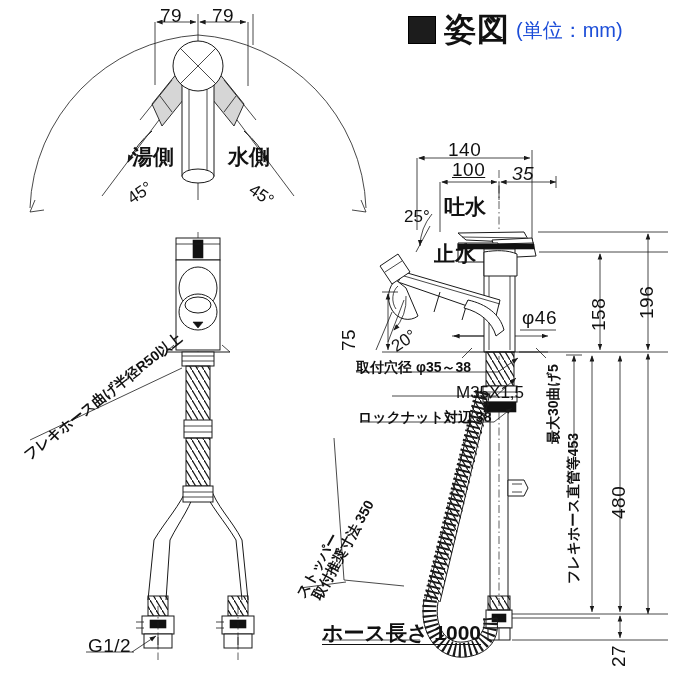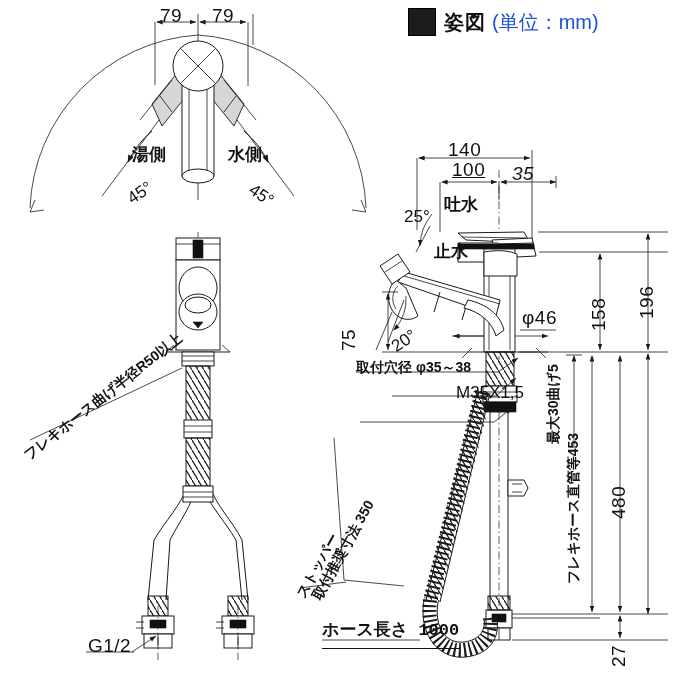--- a/index.html
+++ b/index.html
@@ -34,55 +34,55 @@
 
   .txt {
     position: absolute;
     white-space: nowrap;
     font-family: "Liberation Sans", "DejaVu Sans", sans-serif;
     color: #111111;
     line-height: 1;
   }
   .dim { font-size: 19px; letter-spacing: 0.5px; }
   .dim-sm { font-size: 17px; }
-  .jp { font-size: 17px; font-weight: 700; }
+  .jp { font-size: 21px; font-weight: 700; }
   .jp-sm { font-size: 14px; font-weight: 700; }
 
   #title-bar {
     position: absolute;
     left: 408px;
     top: 8px;
     display: flex;
     align-items: center;
     gap: 8px;
   }
   #title-square {
     width: 26px;
     height: 26px;
     background: #1c1c1c;
     border: 1px solid #000;
   }
   #title-main {
-    font-size: 20px;
+    font-size: 32px;
     font-weight: 700;
     color: #111;
     letter-spacing: 1px;
   }
   #title-unit {
     font-size: 20px;
     font-weight: 400;
     color: #1d4ed8;
     margin-left: -2px;
   }
   .rot-61 { transform: rotate(-61deg); transform-origin: left bottom; }
   .rot-90 { transform: rotate(-90deg); transform-origin: left bottom; }
   .rot-38 { transform: rotate(-38deg); transform-origin: left bottom; }
   .rot-45a { transform: rotate(34deg); transform-origin: left bottom; }
   .rot-45b { transform: rotate(-34deg); transform-origin: left bottom; }
-  .underline-txt { border-bottom: 1.5px solid #111; padding-bottom: 9px; font-family: Liberation Mono, monospace; }
+  .underline-txt { border-bottom: 1.5px solid #111; padding-bottom: 1px; }
 </style>
 </head>
 <body>
 
 <div id="page">
 
   <svg id="drawing" viewBox="0 0 680 680">
     <defs>
       <marker id="ah" markerWidth="9" markerHeight="9" refX="8" refY="3" orient="auto">
         <path d="M0,0 L8,3 L0,6 z" fill="#1a1a1a"></path>
@@ -349,20 +349,21 @@
   <div class="txt dim-sm" style="left:404px; top:208px;">25°</div>
   <div class="txt jp" style="left:434px; top:243px;">止水</div>
   <div class="txt dim-sm rot-45b" style="left:398px; top:338px;">20°</div>
   <div class="txt dim rot-90" style="left:358px; top:332px;">75</div>
   <div class="txt dim" style="left:522px; top:308px;">φ46</div>
   <div class="txt dim rot-90" style="left:608px; top:312px;">158</div>
   <div class="txt dim rot-90" style="left:656px; top:300px;">196</div>
 
   <div class="txt jp-sm" style="left:356px; top:360px;">取付穴径 φ35～38</div>
   <div class="txt dim-sm" style="left:412px; top:384px;margin-left:44px;">M35X1,5</div>
+  <div class="txt jp-sm" style="left:358px; top:410px;">ロックナット対辺 38</div>
 
   <div class="txt jp-sm rot-61" style="left:306px; top:586px;">ストッパー</div>
   <div class="txt jp-sm rot-61" style="left:322px; top:588px;">取付推奨寸法 350</div>
 
   <div class="txt jp-sm rot-90" style="left:560px; top:430px;">最大30曲げ5</div>
   <div class="txt jp-sm rot-90" style="left:580px; top:570px;">フレキホース直管等453</div>
 
   <div class="txt dim rot-90" style="left:628px; top:500px;">480</div>
   <div class="txt dim rot-90" style="left:628px; top:648px;">27</div>
 

